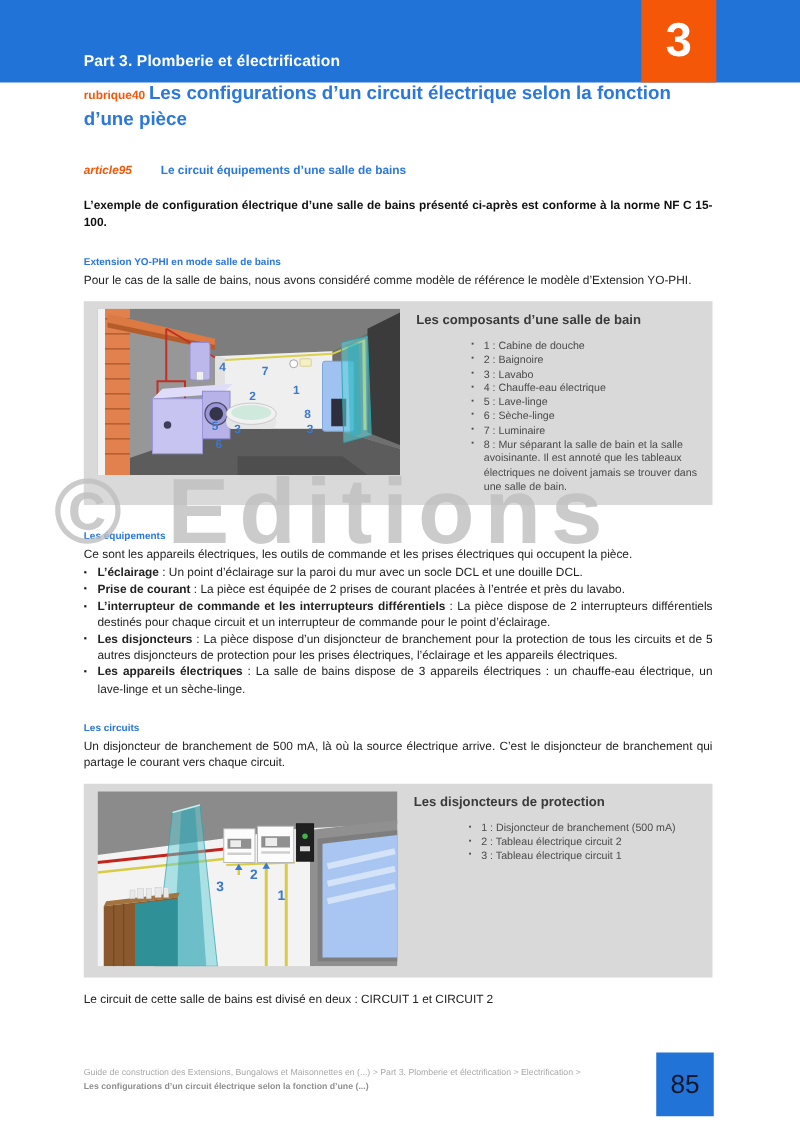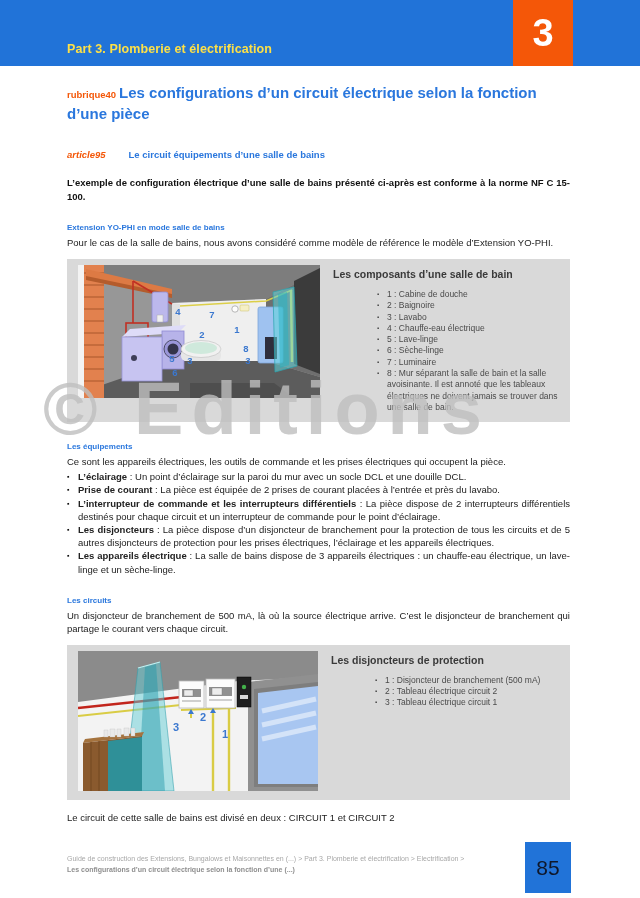--- a/index.html
+++ b/index.html
@@ -4,28 +4,28 @@
 <style>
   * { margin:0; padding:0; box-sizing:border-box; }
   html,body { background:#ffffff; }
   body {
     width:640px; height:898px; position:relative; overflow:hidden;
     font-family:"Liberation Sans","DejaVu Sans",sans-serif; color:#1c1c1c;
   }
   
   .header-bar { position:absolute; top:0; left:0; width:640px; height:66px;
     background:#2173d8; display:flex; align-items:flex-end; }
-  .header-title { margin-left:67px; margin-bottom:10px; color:#fde047;
+  .header-title { margin-left:67px; margin-bottom:10px; color:#ffffff;
     font-weight:bold; font-size:12.5px; letter-spacing:0.1px; }
   .chapter-box { position:absolute; left:513px; top:0; width:60px; height:66px;
     background:#f45708; color:#fff; font-size:38px; font-weight:bold;
     display:flex; align-items:center; justify-content:center; }
   
   .content { position:absolute; top:66px; left:0; width:640px; padding:0 70px 0 67px; }
-  .rubrique { margin-top:18px; font-size:15px; line-height:18.5px; font-weight:bold; color:#2a77dd; }
+  .rubrique { font-size:15px; line-height:18.5px; font-weight:bold; color:#2a77dd; }
   .tag { color:#f45708; font-size:9.5px; font-weight:bold; padding-right:3px; }
   .article { margin-top:26px; font-size:9.5px; font-weight:bold; color:#2a77dd; }
   .article .tag { padding-right:23px;font-style:italic; }
   .intro { margin-top:16px; font-weight:bold; font-size:9.5px; line-height:13.5px;
     text-align:justify; color:#111; }
   .mini { margin-top:20px; font-size:8px; font-weight:bold; color:#2a77dd; }
   .body-text { margin-top:4px; font-size:9.5px; line-height:13px; color:#222; text-align:justify; }
   
   .fig { margin-top:10px; background:#d9d9d9; padding:6px 8px 9px 11px; display:flex; gap:13px; }
   .fig-img { flex:0 0 auto; display:block; }
@@ -165,21 +165,21 @@
   </figure>
 
   <h3 class="mini">Les équipements</h3>
   <p class="body-text">Ce sont les appareils électriques, les outils de commande et les prises électriques qui occupent la pièce.</p>
 
   <ul class="bullets">
     <li><span class="lead">L’éclairage</span><span> : Un point d’éclairage sur la paroi du mur avec un socle DCL et une douille DCL.</span></li>
     <li><span class="lead">Prise de courant</span><span> : La pièce est équipée de 2 prises de courant placées à l’entrée et près du lavabo.</span></li>
     <li><span class="lead">L’interrupteur de commande et les interrupteurs différentiels</span><span> : La pièce dispose de 2 interrupteurs différentiels destinés pour chaque circuit et un interrupteur de commande pour le point d’éclairage.</span></li>
     <li><span class="lead">Les disjoncteurs</span><span> : La pièce dispose d’un disjoncteur de branchement pour la protection de tous les circuits et de 5 autres disjoncteurs de protection pour les prises électriques, l’éclairage et les appareils électriques.</span></li>
-    <li><span class="lead">Les appareils électrique</span><span> : La salle de bains dispose de 3 appareils électriques : un chauffe-eau électrique, un lave-linge et un sèche-linge.</span></li>
+    <li><span class="lead">Les appareils électriques</span><span> : La salle de bains dispose de 3 appareils électriques : un chauffe-eau électrique, un lave-linge et un sèche-linge.</span></li>
   </ul>
 
   <h3 class="mini">Les circuits</h3>
   <p class="body-text">Un disjoncteur de branchement de 500 mA, là où la source électrique arrive. C’est le disjoncteur de branchement qui partage le courant vers chaque circuit.</p>
 
   <figure class="fig">
     <svg class="fig-img" width="240" height="140" viewBox="0 0 240 140" xmlns="http://www.w3.org/2000/svg">
       <g>
         <rect x="0" y="0" width="240" height="140" fill="#f3f3f3"></rect>
         <polygon points="0,0 240,0 240,26 160,30 0,51" fill="#8b8b8b"></polygon>

